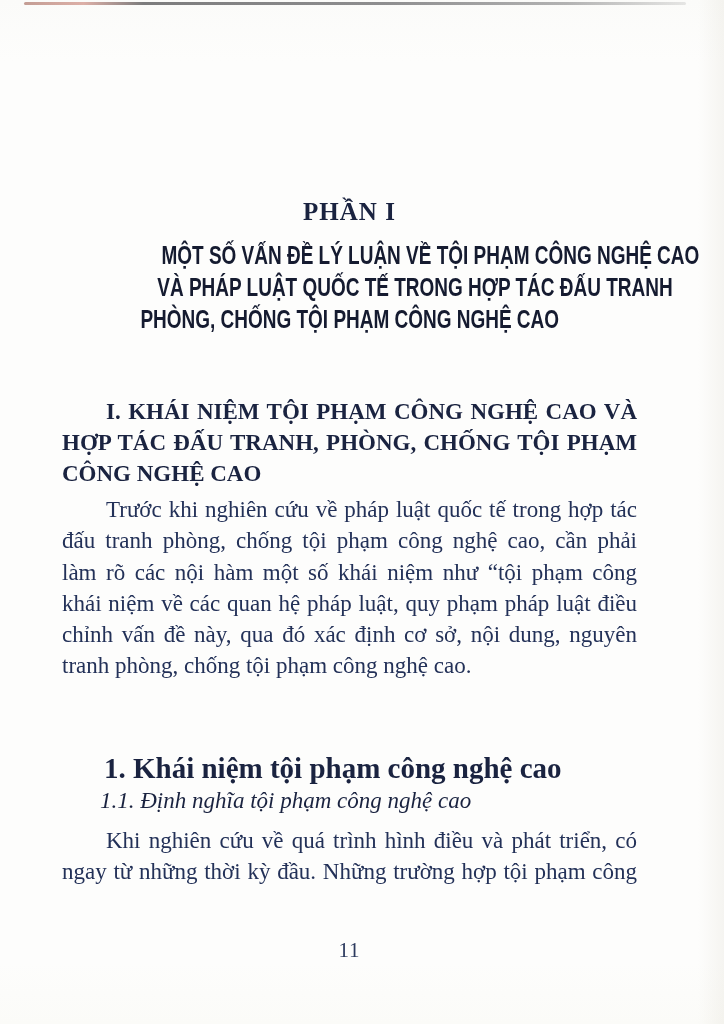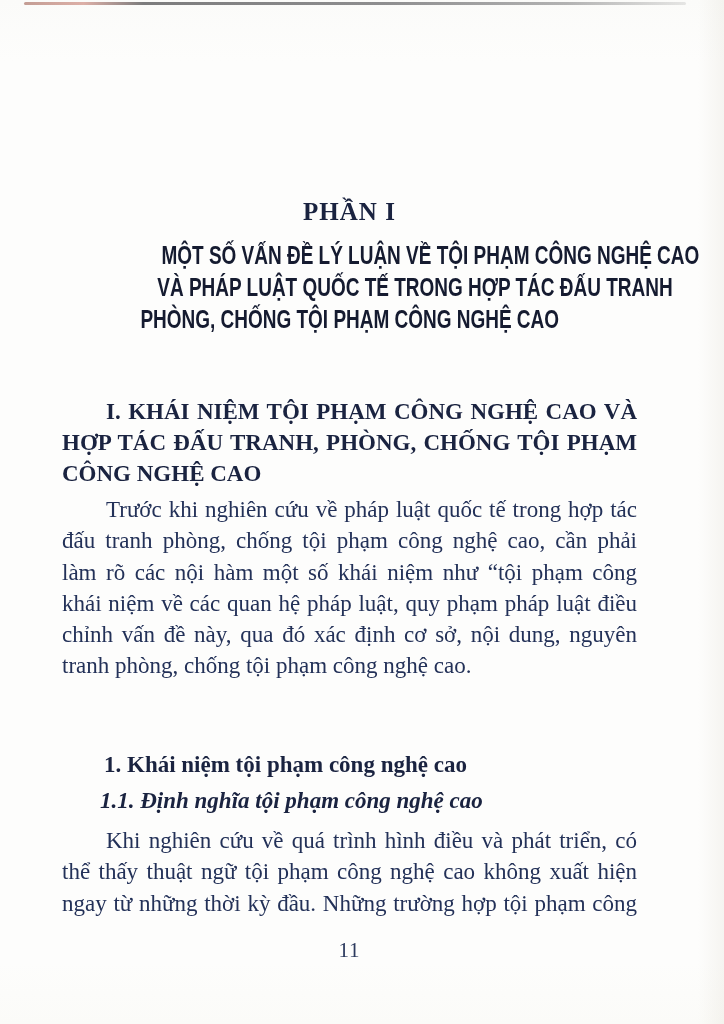--- a/index.html
+++ b/index.html
@@ -88,29 +88,29 @@
     line-height: 31.3px;
     color: var(--body-text);
   }
 
   .jline { text-align: justify; text-align-last: justify; }
   .lline { text-align: left; }
   .indent { text-indent: 44px; }
 
   .subheading-1 {
     top: 752px;
-    font-size: 23px;
+    font-size: 29px;
     font-weight: 700;
     padding-left: 42px;
     color: var(--heading-text);
   }
   .subheading-1-1 {
     top: 788px;
     font-size: 23px;
-    font-weight: 700;
+    font-weight: 400;
     font-style: italic;
     padding-left: 38px;
     color: var(--heading-text);
   }
 
   .page-number {
     top: 938px;
     text-align: center;
     font-size: 21px;
     letter-spacing: 1px;
@@ -146,19 +146,18 @@
     <div class="jline">khái niệm về các quan hệ pháp luật, quy phạm pháp luật điều</div>
     <div class="jline">chỉnh vấn đề này, qua đó xác định cơ sở, nội dung, nguyên</div>
     <div class="lline">tranh phòng, chống tội phạm công nghệ cao.</div>
   </div>
 
   <div class="content subheading-1">1. Khái niệm tội phạm công nghệ cao</div>
   <div class="content subheading-1-1">1.1. Định nghĩa tội phạm công nghệ cao</div>
 
   <div class="content body-block para2">
     <div class="jline indent">Khi nghiên cứu về quá trình hình điều và phát triển, có</div>
-    <div class="jline">thể thấy thuật ngữ tội phạm công nghệ cao không xuất hiện</div>
     <div class="jline">ngay từ những thời kỳ đầu. Những trường hợp tội phạm công</div>
   </div>
 
   <div class="content page-number">11</div>
 
 </div>
 
 </body></html>

